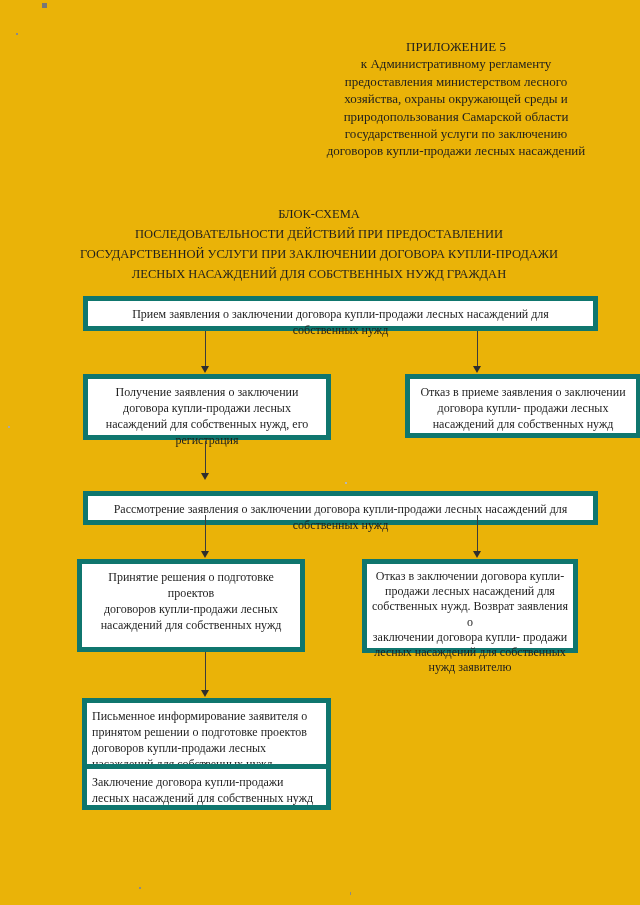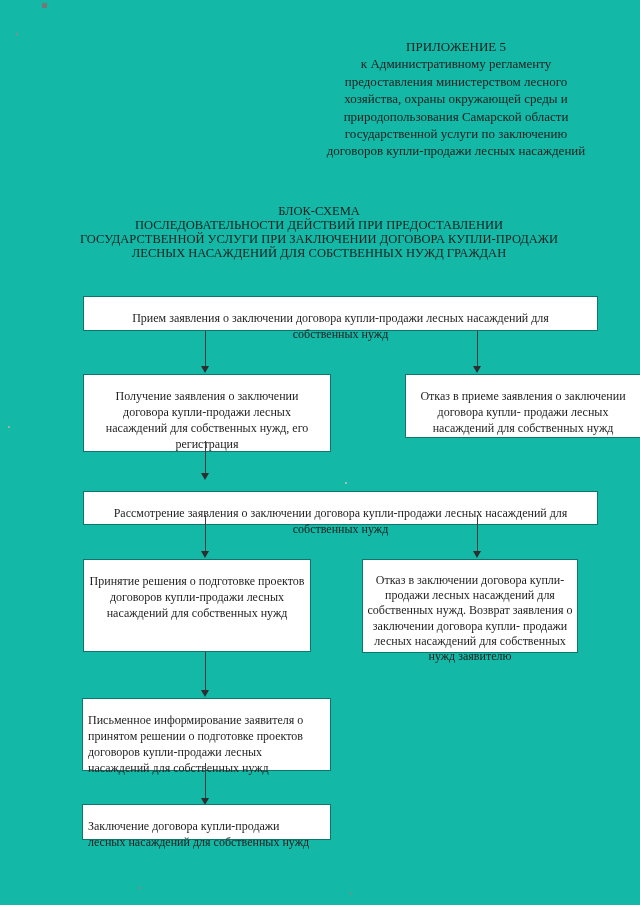--- a/index.html
+++ b/index.html
@@ -4,46 +4,46 @@
 <style>
   html,body{margin:0;padding:0;}
   body{
     width:640px;height:905px;
     background:#ffffff;
     font-family:"Liberation Serif","DejaVu Serif",serif;
     color:#1e1e1e;
     position:relative;
     overflow:hidden;
   }
-  .page{position:absolute;left:0;top:0;width:640px;height:905px;background:#14b8a6;}
+  .page{position:absolute;left:0;top:0;width:640px;height:905px;background:#eab308;}
   .prewrap{white-space:pre-line;}
   .appendix{
     position:absolute;left:283px;top:38px;width:346px;
     font-size:13px;line-height:17.4px;text-align:center;
   }
   .doc-title{
     position:absolute;left:20px;top:204px;width:598px;
-    font-size:12.5px;line-height:14px;text-align:center;
+    font-size:12.5px;line-height:20px;text-align:center;
   }
   .box{
     position:absolute;box-sizing:border-box;
-    border:1px solid #0f766e;
+    border:5px solid #0f766e;
     font-size:12px;line-height:16px;
-    text-align:center;padding:13px 3px;
+    text-align:center;padding:5px 3px;
     background:#fff;
   }
   .box.left-align{text-align:left;padding-left:5px;}
   .b1{left:83px;top:296px;width:515px;height:35px;}
-  .b2{left:83px;top:374px;width:248px;height:78px;}
+  .b2{left:83px;top:374px;width:248px;height:66px;}
   .b3{left:362px;top:374px;width:236px;height:64px;margin-left:43px;}
   .b4{left:83px;top:491px;width:515px;height:34px;}
-  .b5{left:83px;top:559px;width:228px;height:93px;}
+  .b5{left:77px;top:559px;width:228px;height:93px;}
   .b6{left:362px;top:559px;width:216px;height:94px;line-height:15.2px;}
   .b7{left:82px;top:698px;width:249px;height:73px;}
-  .b8{left:82px;top:804px;width:249px;height:36px;}
+  .b8{left:82px;top:764px;width:249px;height:46px;}
   .arrow{position:absolute;width:9px;}
   .arrow .shaft{position:absolute;left:4px;top:0;bottom:6px;width:1px;background:#3c3c3c;}
   .arrow .head{
     position:absolute;bottom:0;left:0;width:0;height:0;
     border-left:4.5px solid transparent;border-right:4.5px solid transparent;
     border-top:7px solid #2e2e2e;
   }
   .a1{left:201px;top:331px;height:42px;}
   .a2{left:473px;top:331px;height:42px;}
   .a3{left:201px;top:441px;height:39px;}

